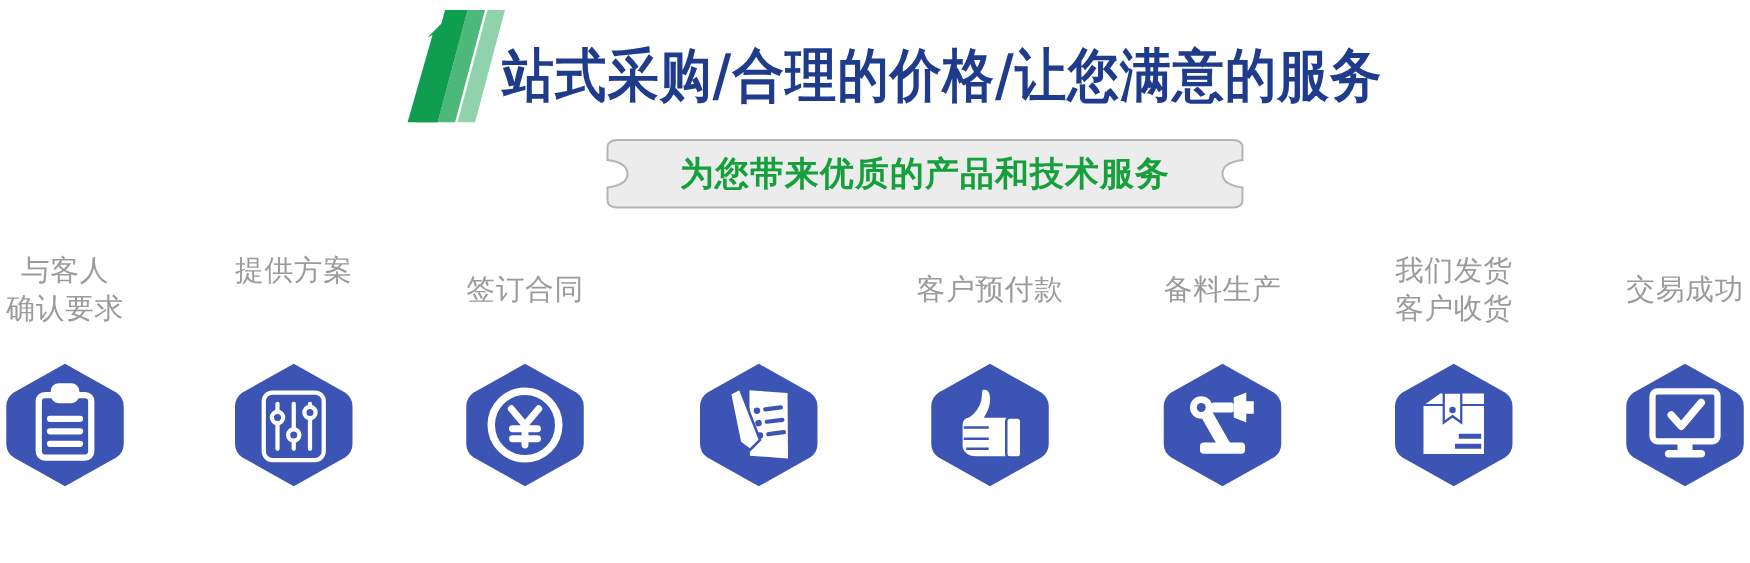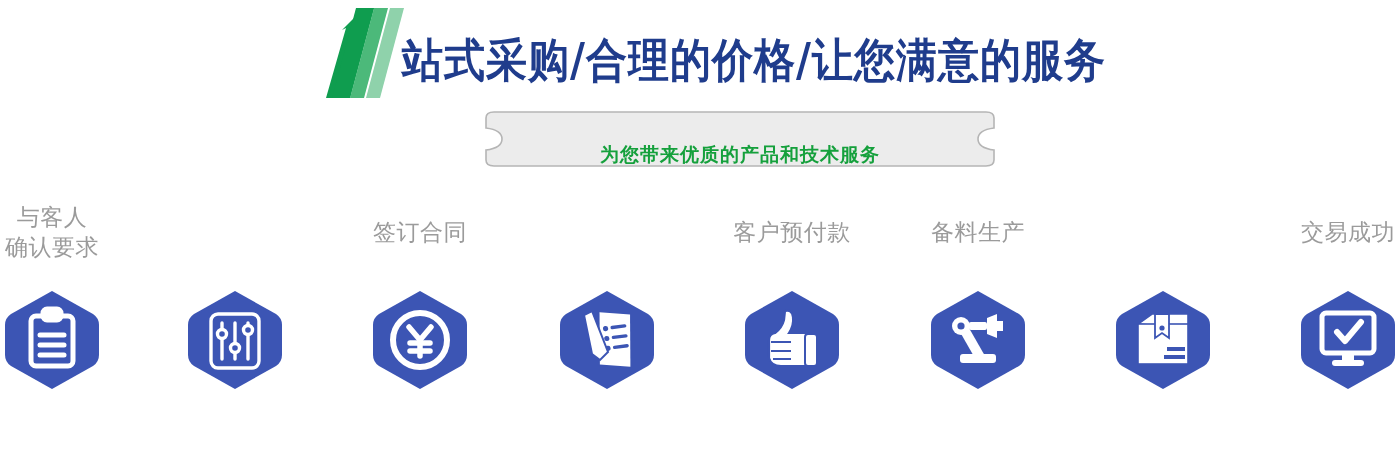--- a/index.html
+++ b/index.html
@@ -24,23 +24,23 @@
     color:#1f3c8c;white-space:nowrap;
     font-family:"DejaVu Sans","Liberation Sans",sans-serif;
     transform:scaleY(1.12);transform-origin:left top;
   }
 
   
   .ribbon{
     position:absolute;left:478px;top:110px;width:524px;height:58px;
   }
   .ribbon-text{
-    position:absolute;left:0;top:16px;width:524px;height:58px;
+    position:absolute;left:0;top:0;width:524px;height:58px;
     display:flex;align-items:center;justify-content:center;
-    font-size:19px;font-weight:700;color:#15a03c;
+    font-size:27px;font-weight:700;color:#15a03c;
     letter-spacing:1px;
     font-family:"DejaVu Sans","Liberation Sans",sans-serif;
   }
 
   
   .flow{position:absolute;left:0;top:190px;width:1400px;height:220px;}
   .step{position:absolute;top:0;width:150px;height:220px;}
   .step-label{
     position:absolute;left:0;top:0;width:150px;
     text-align:center;color:#9b9b9b;
@@ -112,20 +112,21 @@
             <line x1="36" y1="45" x2="60" y2="45" stroke-linecap="round"></line>
             <line x1="36" y1="55" x2="60" y2="55" stroke-linecap="round"></line>
             <line x1="36" y1="65" x2="60" y2="65" stroke-linecap="round"></line>
           </g>
         </svg>
       </div>
     </div>
 
     <div class="step" id="s1" style="left: 160px;">
       <div class="step-label two-line">
+        <div>提供方案</div>
       </div>
       <div class="hex">
         <svg width="96" height="100" viewBox="0 0 96 100">
           <path d="M48 1 L89 24 Q95 28 95 35 L95 65 Q95 72 89 76 L48 99 L7 76 Q1 72 1 65 L1 35 Q1 28 7 24 Z" fill="#3c55b4"></path>
           <g fill="none" stroke="#ffffff" stroke-width="3.4">
             <rect x="24" y="24" width="48" height="54" rx="7"></rect>
             <line x1="35" y1="33" x2="35" y2="69" stroke-linecap="round"></line>
             <line x1="48" y1="33" x2="48" y2="69" stroke-linecap="round"></line>
             <line x1="61" y1="33" x2="61" y2="69" stroke-linecap="round"></line>
             <circle cx="35" cy="44" r="4.5" fill="#3c55b4"></circle>
@@ -211,20 +212,24 @@
               <line x1="27" y1="61" x2="47" y2="61"></line>
               <line x1="29" y1="69" x2="47" y2="69"></line>
             </g>
             <rect x="61" y="44" width="12" height="32" rx="3" fill="#ffffff" stroke="#3c55b4" stroke-width="2"></rect>
           </g>
         </svg>
       </div>
     </div>
 
     <div class="step" id="s6" style="left: 1088px;">
+      <div class="step-label two-line">
+        <div>我们发货</div>
+        <div>客户收货</div>
+      </div>
       <div class="hex">
         <svg width="96" height="100" viewBox="0 0 96 100">
           <path d="M48 1 L89 24 Q95 28 95 35 L95 65 Q95 72 89 76 L48 99 L7 76 Q1 72 1 65 L1 35 Q1 28 7 24 Z" fill="#3c55b4"></path>
           <g>
             <path d="M23 34 L37 24 L73 24 L73 38 Z" fill="#ffffff" stroke="#3c55b4" stroke-width="1.6"></path>
             <rect x="23" y="34" width="50" height="40" fill="#ffffff" stroke="#3c55b4" stroke-width="1.6"></rect>
             <path d="M40 24 L40 48 L47 43 L54 48 L54 24 Z" fill="#ffffff" stroke="#3c55b4" stroke-width="1.8"></path>
             <circle cx="47" cy="38" r="2.6" fill="#3c55b4"></circle>
             <rect x="52" y="57" width="18" height="4" fill="#3c55b4"></rect>
             <rect x="49" y="65" width="21" height="4" fill="#3c55b4"></rect>

